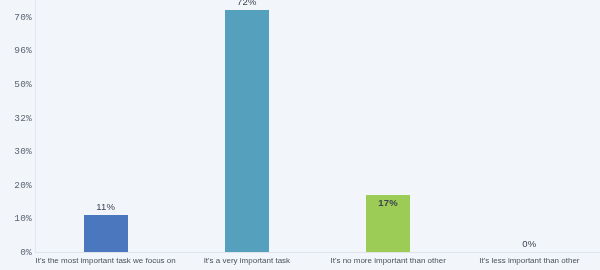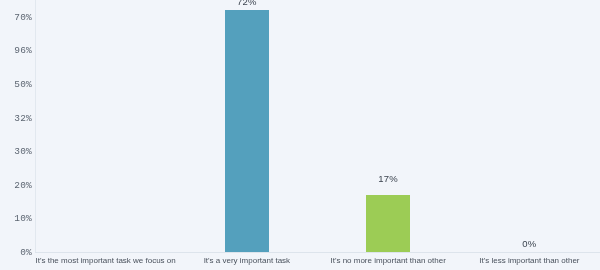--- a/index.html
+++ b/index.html
@@ -124,27 +124,31 @@
       <div class="y-tick-label" style="top: 117.6px;">32%</div>
       <div class="y-tick-label" style="top: 84px;">50%</div>
       <div class="y-tick-label" style="top: 50.4px;">96%</div>
       <div class="y-tick-label" style="top: 16.8px;">70%</div>
     </div>
 
   <div id="axis-line-y"></div>
   <div id="axis-line-x"></div>
 
   <div id="plot-area">
+      <div class="bar-slot" style="left: 0px; width: 141.25px;">
+        <div class="bar-rect" style="height: 36.96px; background: rgb(74, 119, 190);"></div>
+        <div class="bar-value-label" style="bottom: 39.96px;">11%</div>
+      </div>
       <div class="bar-slot" style="left: 141.25px; width: 141.25px; margin-top: 16px;">
         <div class="bar-rect" style="height: 241.92px; background: rgb(84, 160, 189);"></div>
         <div class="bar-value-label" style="bottom: 244.92px;">72%</div>
       </div>
       <div class="bar-slot" style="left: 282.5px; width: 141.25px;">
         <div class="bar-rect" style="height: 57.12px; background: rgb(156, 204, 85);"></div>
-        <div class="bar-value-label" style="bottom: 68px;">17%</div>
+        <div class="bar-value-label" style="bottom: 44px; font-weight: bold;">17%</div>
       </div>
       <div class="bar-slot" style="left: 423.75px; width: 141.25px;">
         <div class="bar-value-label" style="bottom: 3px;">0%</div>
       </div>
     </div>
 
   <div id="category-labels">
       <div class="category-label" style="left: 0px; width: 141.25px;">It's the most important task we focus on</div>
       <div class="category-label" style="left: 282.5px; width: 141.25px;">It's no more important than other</div>
       <div class="category-label" style="left: 141.25px; width: 141.25px;">It's a very important task</div>

